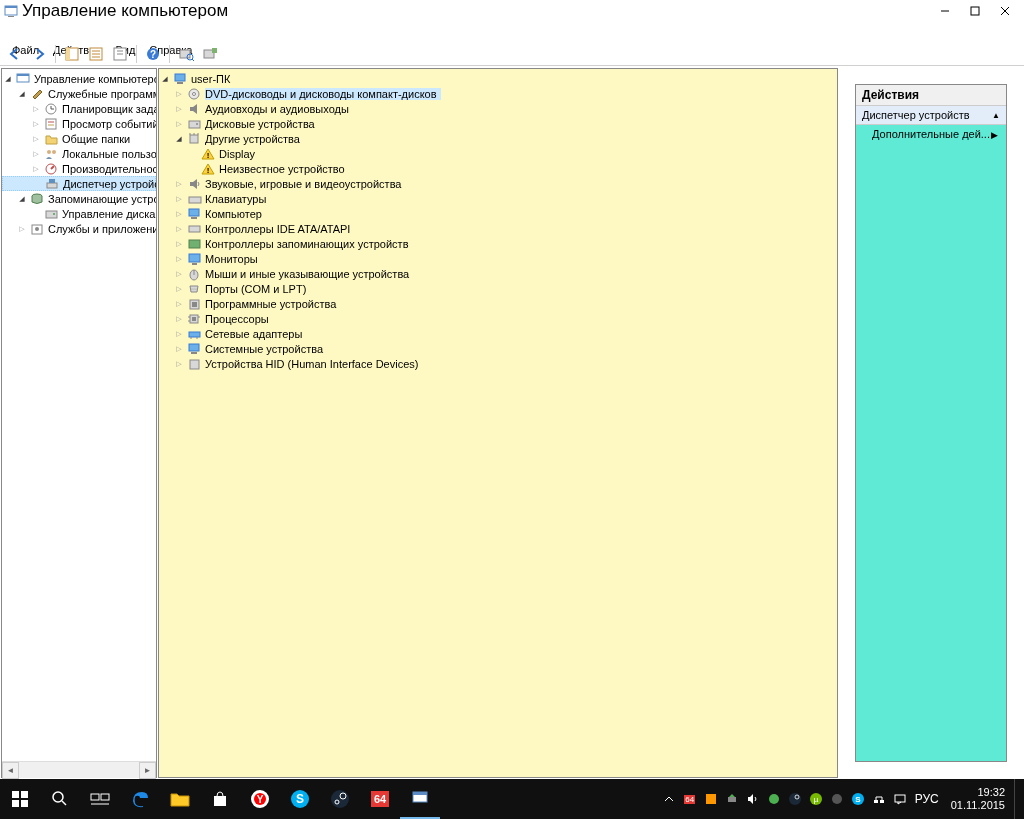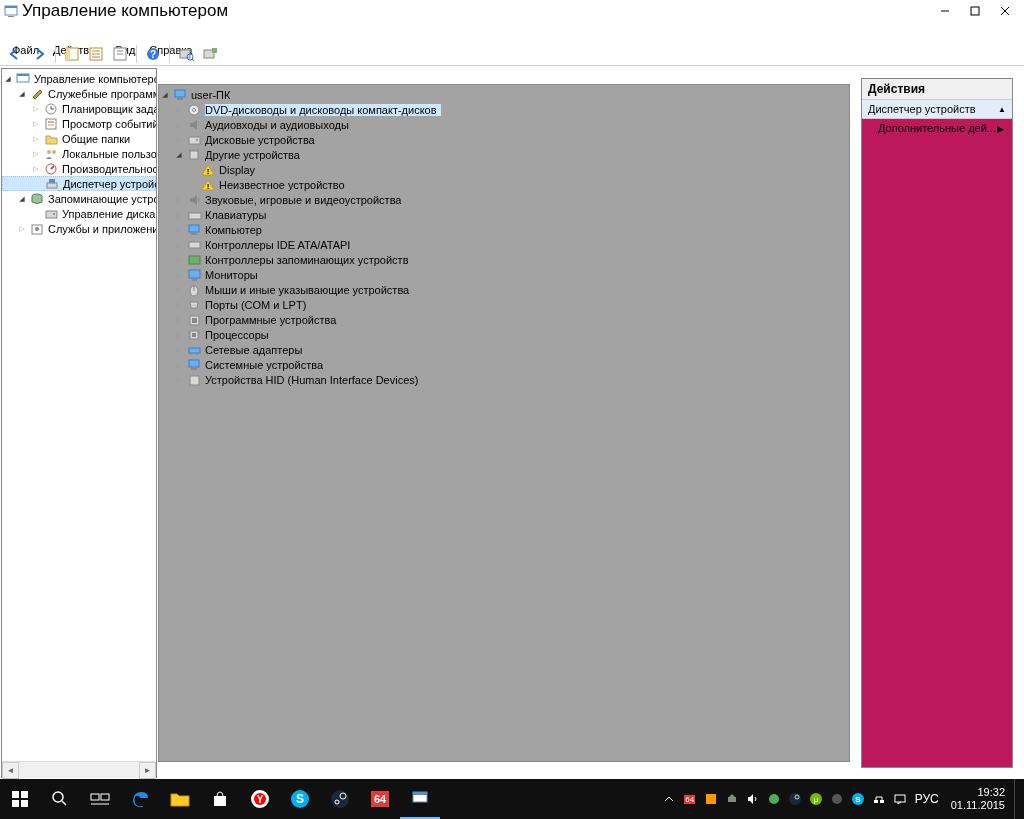--- a/index.html
+++ b/index.html
@@ -16,22 +16,22 @@
 .menubar .menuitem { padding: 2px 6px; cursor: pointer; margin-top: 36px; }
 
 
 .toolbar { height: 24px; display: flex; align-items: center; padding: 0 4px; gap: 2px; border-bottom: 1px solid #d0d0d0; }
 .tbtn { width: 22px; height: 22px; display: flex; align-items: center; justify-content: center; border: 1px solid transparent; cursor: pointer; }
 .tsep { width: 1px; height: 18px; background: #d0d0d0; margin: 0 3px; }
 
 
 .main { display: flex; height: calc(100% - 22px - 20px - 24px - 40px); border-top: 1px solid #fff; }
 .leftpane { width: 156px; border: 1px solid #888; margin: 1px; overflow: hidden; background: #fff; }
-.middlepane { flex: 1; border: 1px solid #888; margin: 17px 0; overflow: auto; background: #a3a3a3; }
-.rightpane { width: 152px; border: 1px solid #888; margin: 11px; background: #be185d; }
+.middlepane { flex: 1; border: 1px solid #888; margin: 1px 0; overflow: auto; background: #fef9c3; }
+.rightpane { width: 152px; border: 1px solid #888; margin: 17px; background: #5eead4; }
 
 
 .tree { font-size: 11px; padding: 2px 0; }
 .tree-row { display: flex; align-items: center; height: 15px; white-space: nowrap; cursor: pointer; }
 .tree-row.selected { background: #cce8ff; border: 1px dotted #99ccff; height: 15px; }
 .tree-toggle { width: 12px; height: 12px; display: flex; align-items: center; justify-content: center; font-size: 9px; color: #6a6a6a; flex-shrink: 0; cursor: pointer; }
 .tree-toggle.expanded::before { content: "◢"; font-size: 7px; color: #404040; }
 .tree-toggle.collapsed::before { content: "▷"; font-size: 7px; color: #999; }
 .tree-toggle.none { visibility: hidden; }
 .tree-icon { width: 16px; height: 14px; margin: 0 2px; flex-shrink: 0; }

